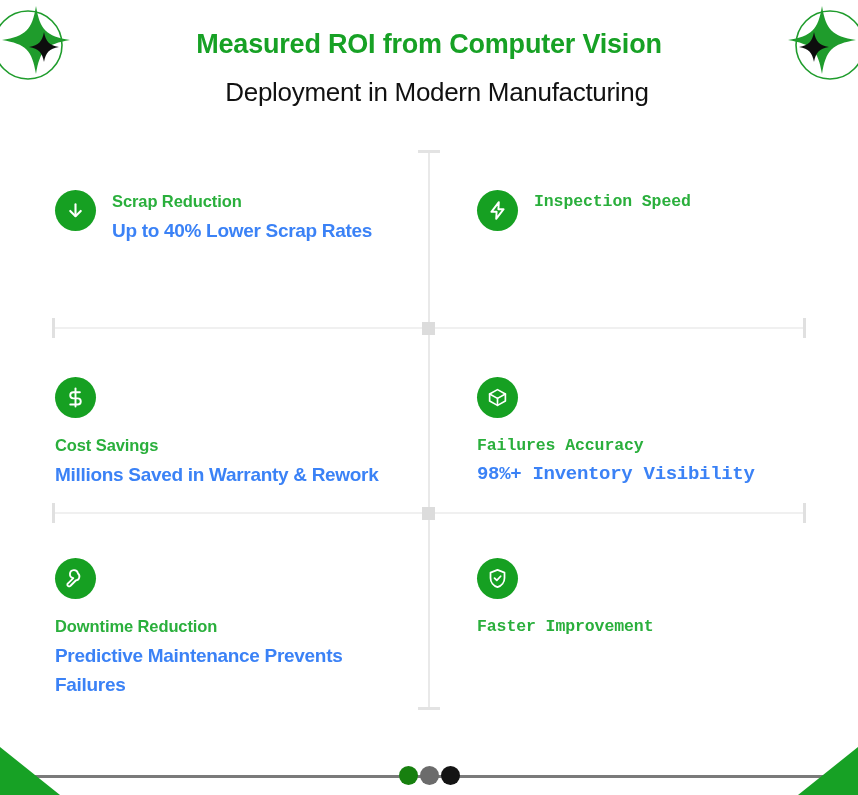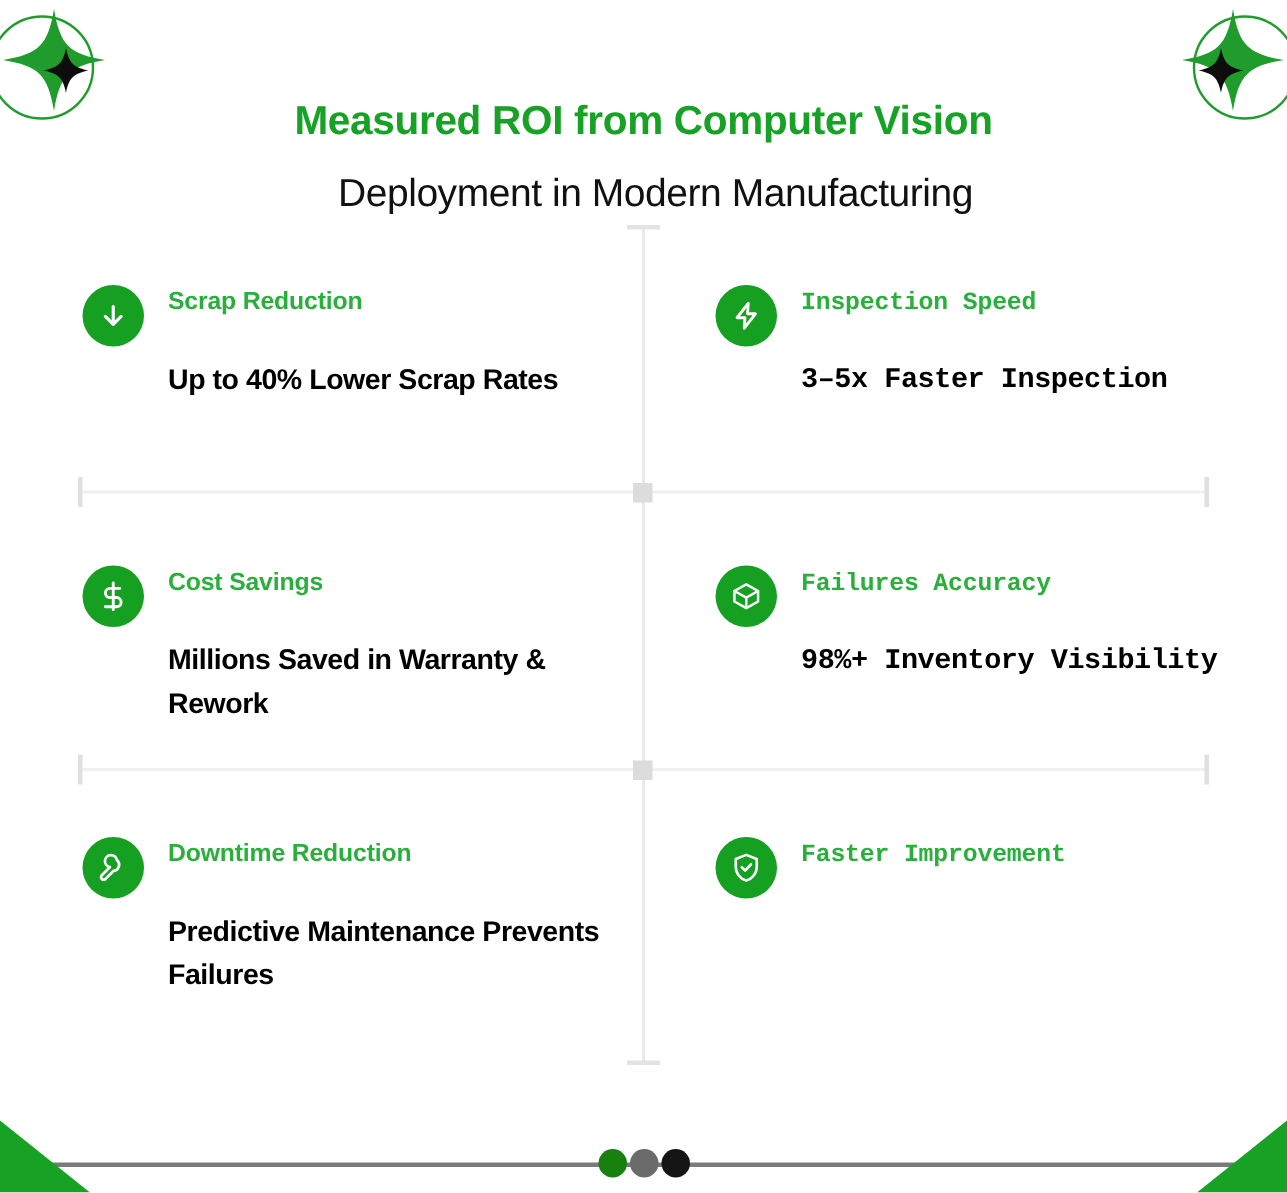--- a/index.html
+++ b/index.html
@@ -36,21 +36,20 @@
     top: 28px;
     width: 858px;
     text-align: center;
   }
   .title {
     font-size: 27px;
     font-weight: bold;
     color: #17a125;
     letter-spacing: -0.2px;
     line-height: 1.25;
-    margin-top: 36px;
   }
   .subtitle {
     margin-top: 14px;
     font-size: 26px;
     font-weight: normal;
     color: #111111;
     letter-spacing: -0.3px;
     line-height: 1.25;
     margin-left: 16px;
   }
@@ -124,22 +123,22 @@
   }
   .cell {
     position: absolute;
     display: flex;
     align-items: flex-start;
     gap: 16px;
   }
   .cell.col-l { left: 55px; width: 360px; }
   .cell.col-r { left: 477px; width: 370px; font-family: Liberation Mono, monospace; }
   .cell.row-1 { top: 190px; }
-  .cell.row-2 { top: 377px; }
-  .cell.row-3 { top: 558px; }
+  .cell.row-2 { top: 377px; flex-direction: column; }
+  .cell.row-3 { top: 558px; flex-direction: column; }
 
   .icon-badge {
     flex: 0 0 auto;
     width: 41px;
     height: 41px;
     border-radius: 50%;
     background: #16a022;
     display: flex;
     align-items: center;
     justify-content: center;
@@ -149,24 +148,24 @@
   .cell-text { padding-top: 2px; }
 
   .cell-label {
     font-size: 16.5px;
     font-weight: bold;
     color: #2aaf3c;
     letter-spacing: -0.1px;
     line-height: 1.2;
   }
   .cell-value {
-    margin-top: 27px;
+    margin-top: 4px;
     font-size: 19px;
     font-weight: bold;
-    color: #000000;
+    color: #3b82f6;
     letter-spacing: -0.3px;
     line-height: 1.55;
     max-width: 330px;
   }
   .cell.col-r .cell-value { max-width: 300px; }
 
   
   .footer-line {
     position: absolute;
     left: 14px;
@@ -266,21 +265,20 @@
     </div>
 
     <div class="cell col-r row-1">
       <div class="icon-badge">
         <svg width="21" height="21" viewBox="0 0 24 24" fill="none" stroke="#ffffff" stroke-width="2.2" stroke-linecap="round" stroke-linejoin="round">
           <polygon points="13.5,2.5 5,13.5 11,13.5 10.5,21.5 19,10.5 13,10.5"></polygon>
         </svg>
       </div>
       <div class="cell-text">
         <div class="cell-label">Inspection Speed</div>
-        <div class="cell-value">3–5x Faster Inspection</div>
       </div>
     </div>
 
     <div class="cell col-l row-2">
       <div class="icon-badge">
         <svg width="21" height="21" viewBox="0 0 24 24" fill="none" stroke="#ffffff" stroke-width="2.2" stroke-linecap="round" stroke-linejoin="round">
           <line x1="12" y1="1.8" x2="12" y2="22.2"></line>
           <path d="M17 6H9.5a3.5 3.5 0 0 0 0 7h5a3.5 3.5 0 0 1 0 7H6"></path>
         </svg>
       </div>

